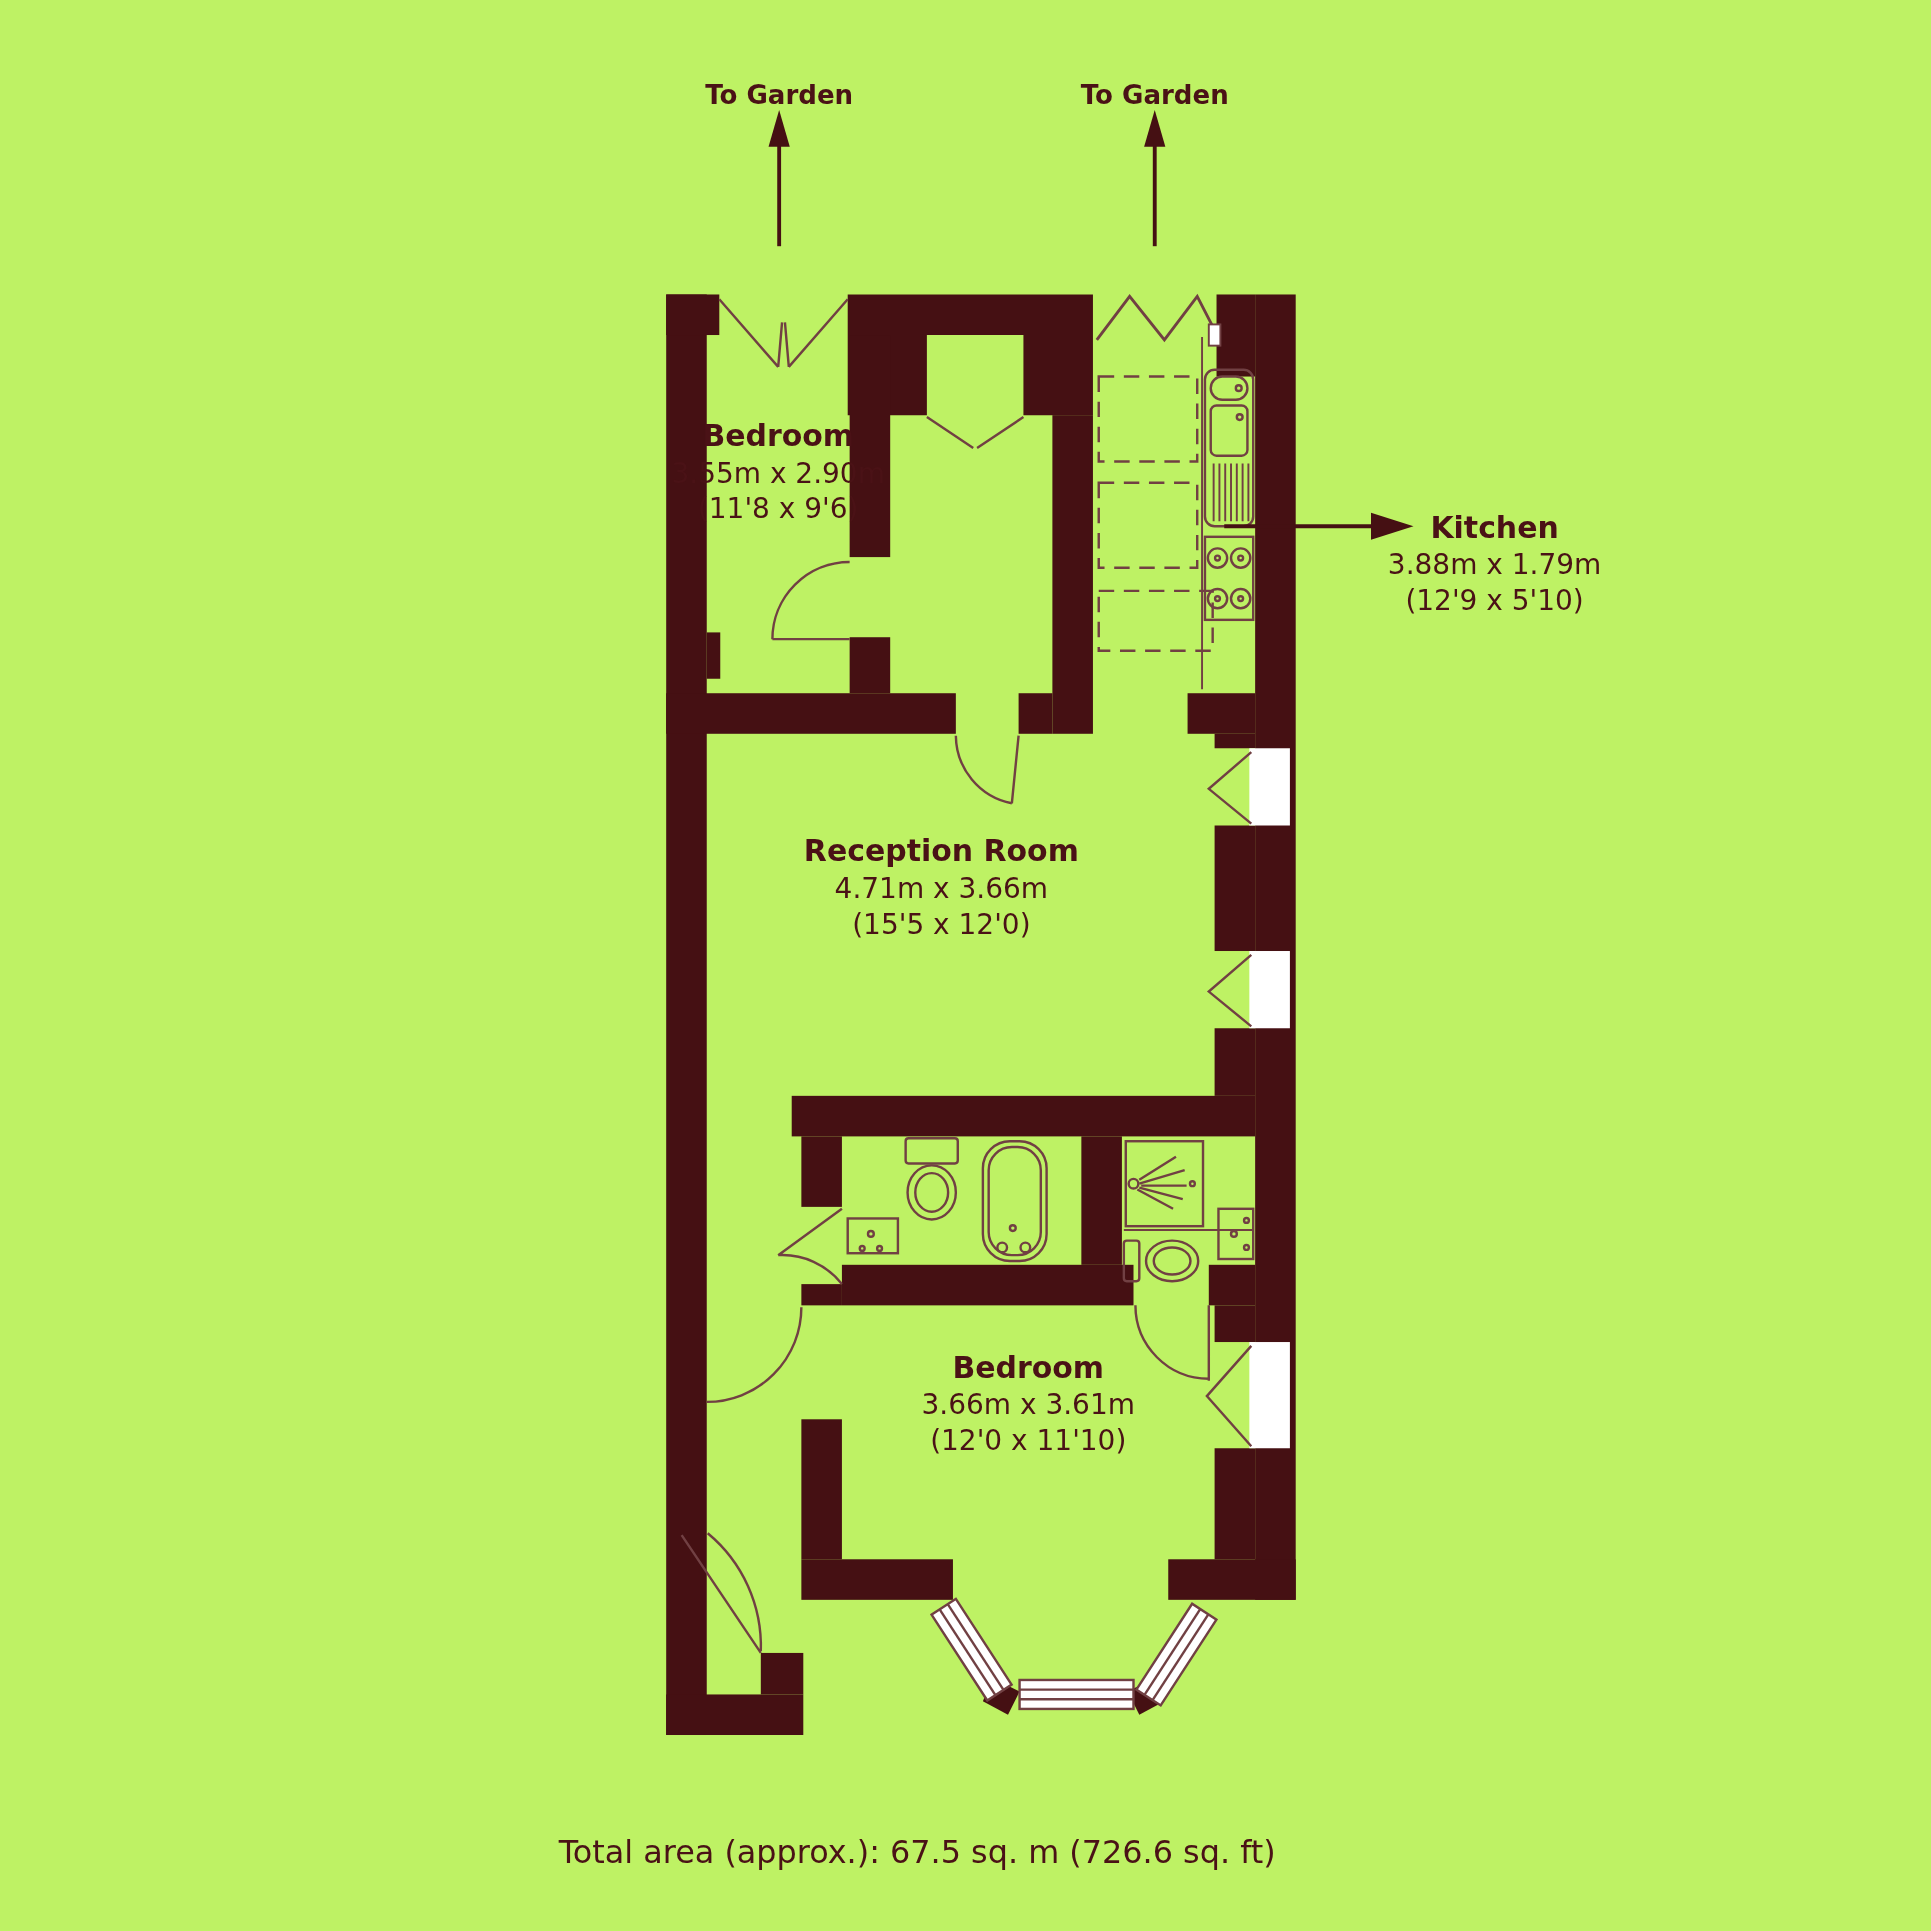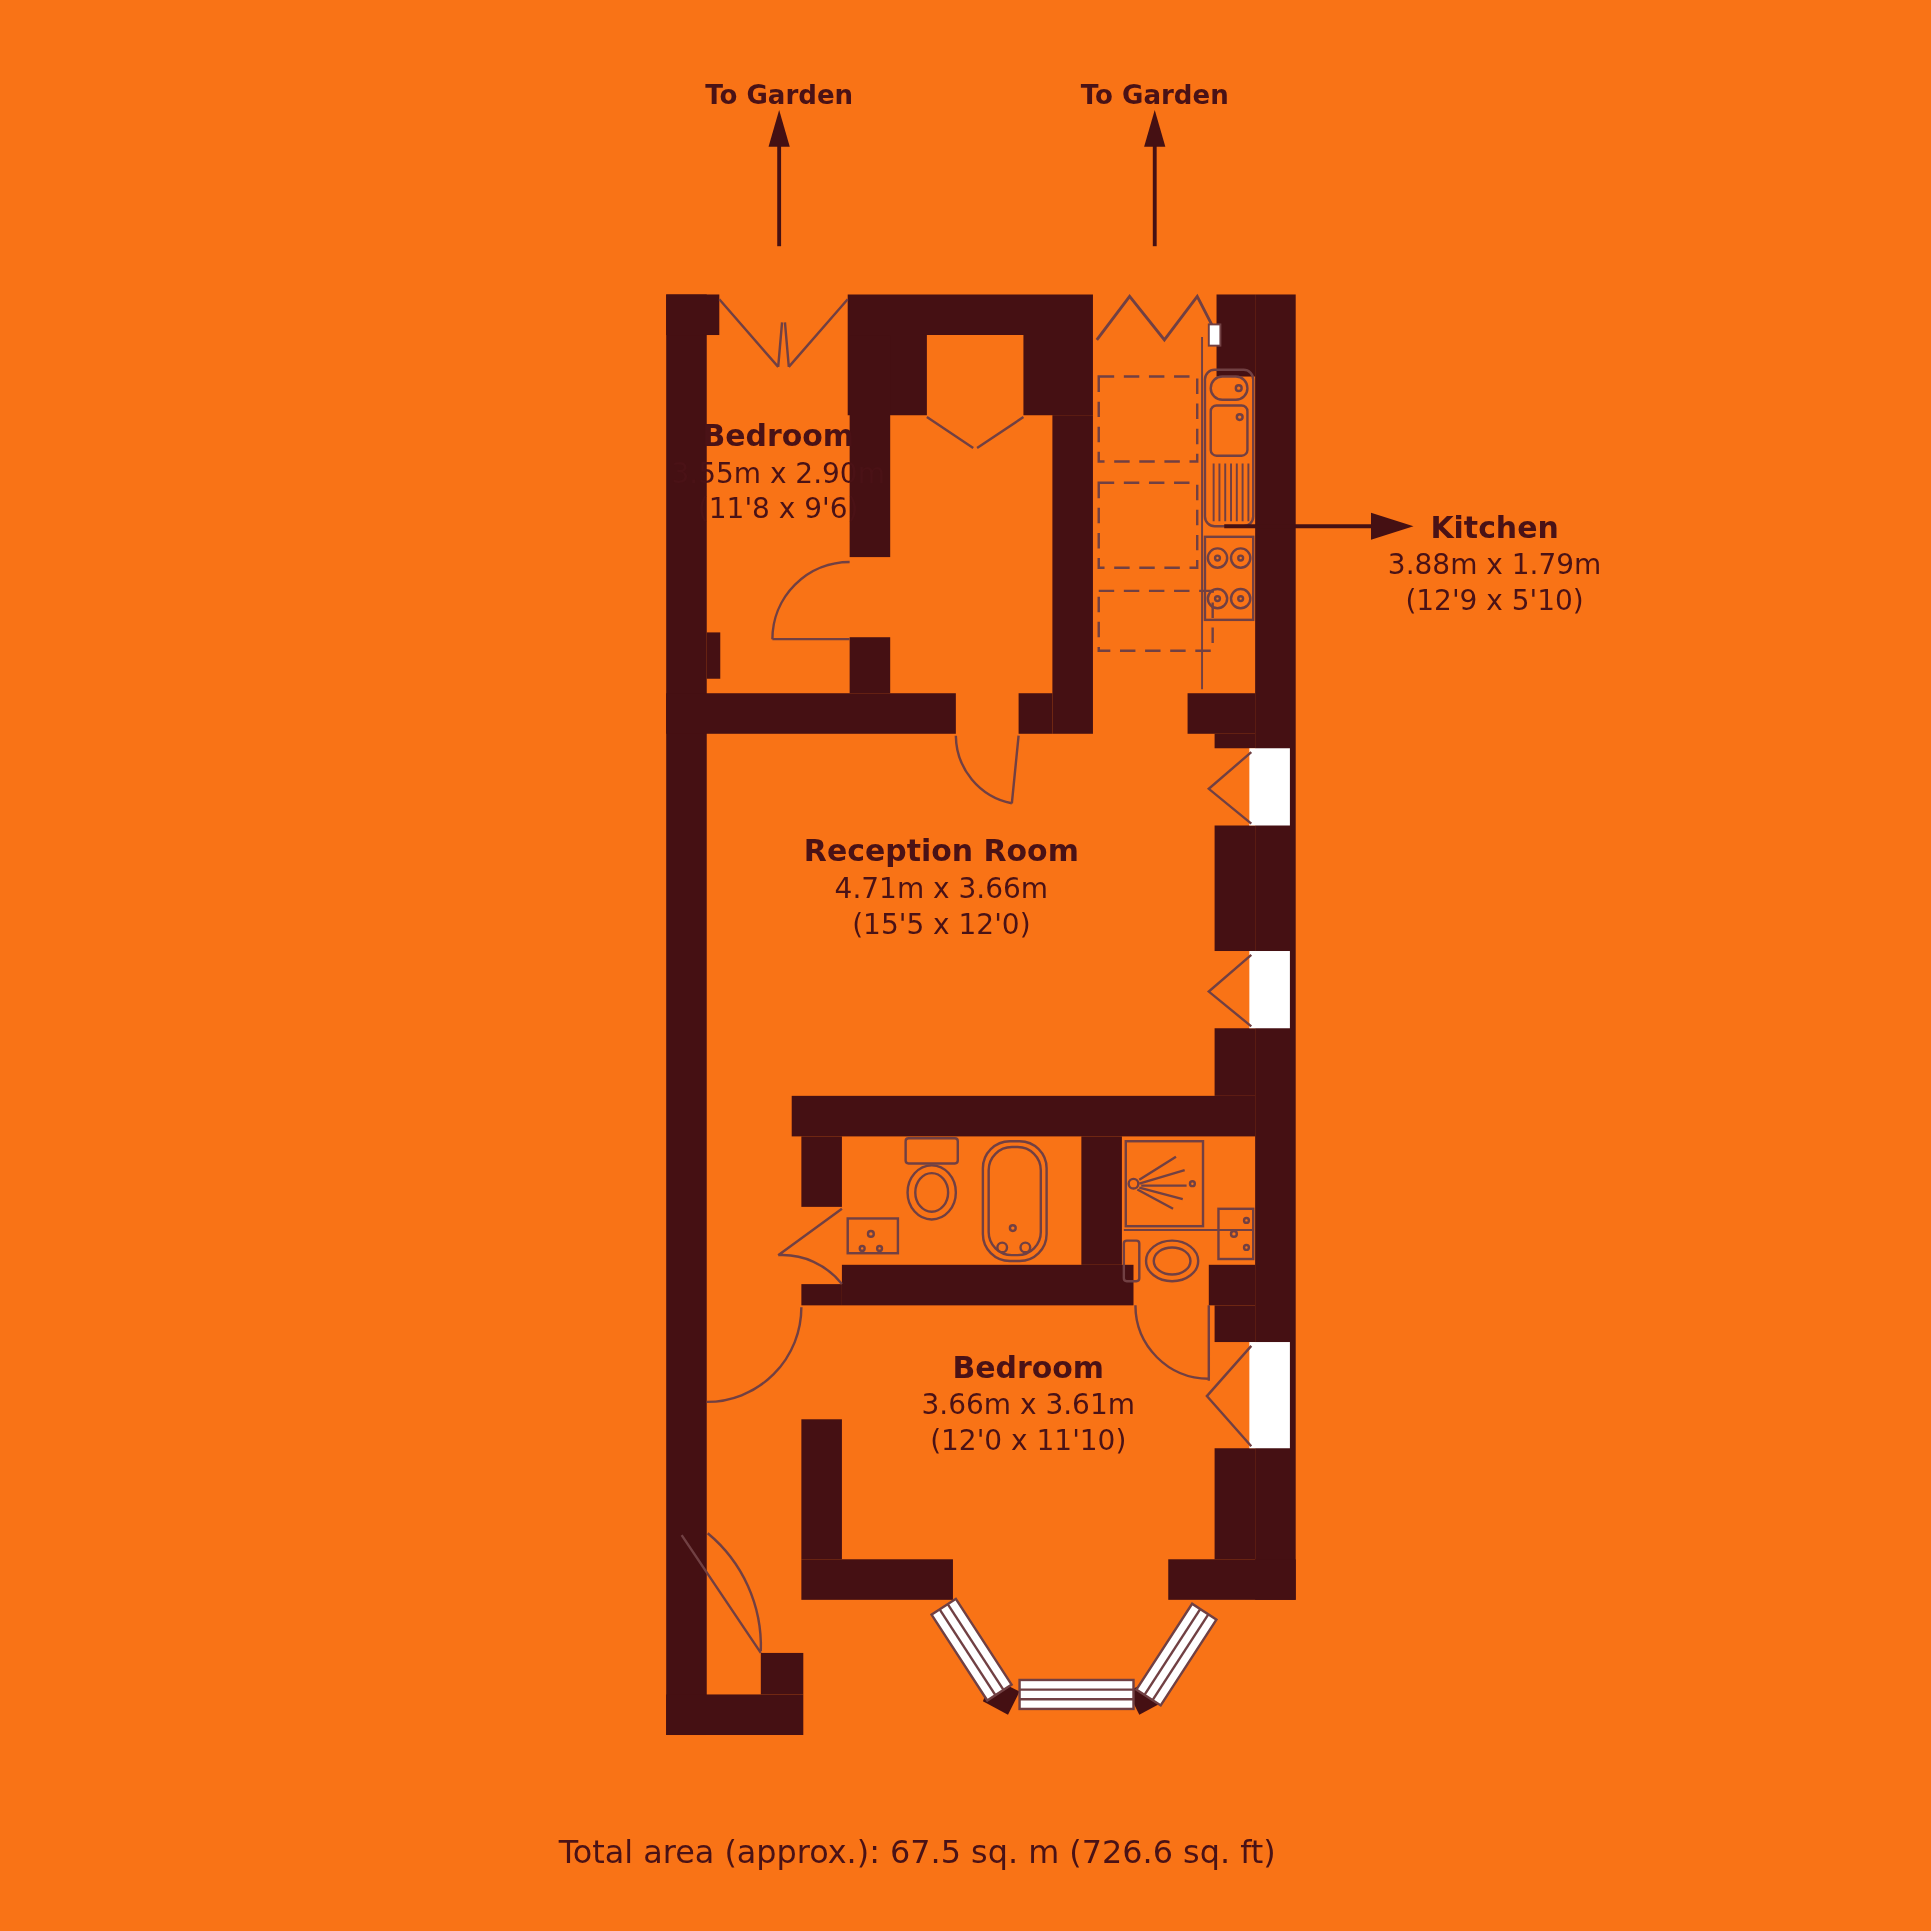--- a/index.html
+++ b/index.html
@@ -1,16 +1,16 @@
 <!DOCTYPE html>
 <html><head>
 <meta charset="utf-8">
 <style>
   html, body { margin: 0; padding: 0; background: #ffffff; }
-  .stage { width: 1931px; height: 1931px; position: relative; background: #f97316; }
+  .stage { width: 1931px; height: 1931px; position: relative; background: #bef264; }
   svg { display: block; }
   text { font-family: "DejaVu Sans", "Liberation Sans", sans-serif; }
   .room-title { font-weight: bold; font-size: 31px; }
   .room-dims  { font-size: 29px; }
   .garden     { font-weight: bold; font-size: 27px; }
   .total      { font-size: 33px; }
 </style>
 </head>
 <body style="background: rgb(255, 255, 255);">
 

